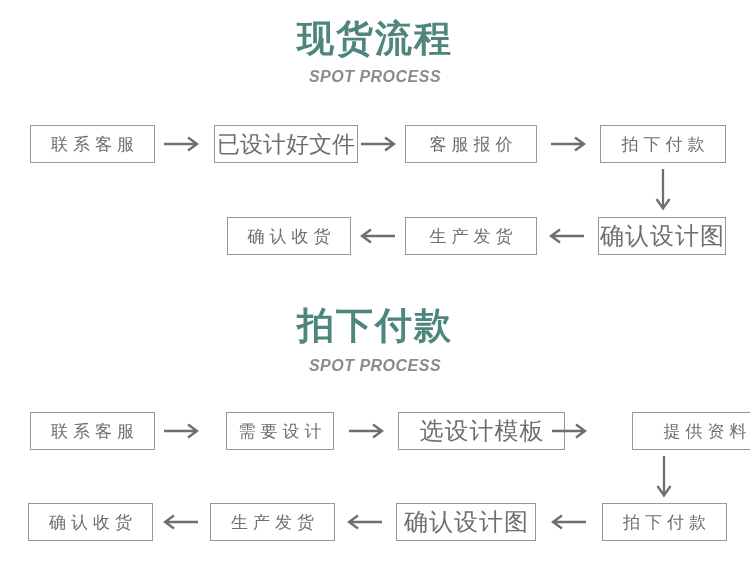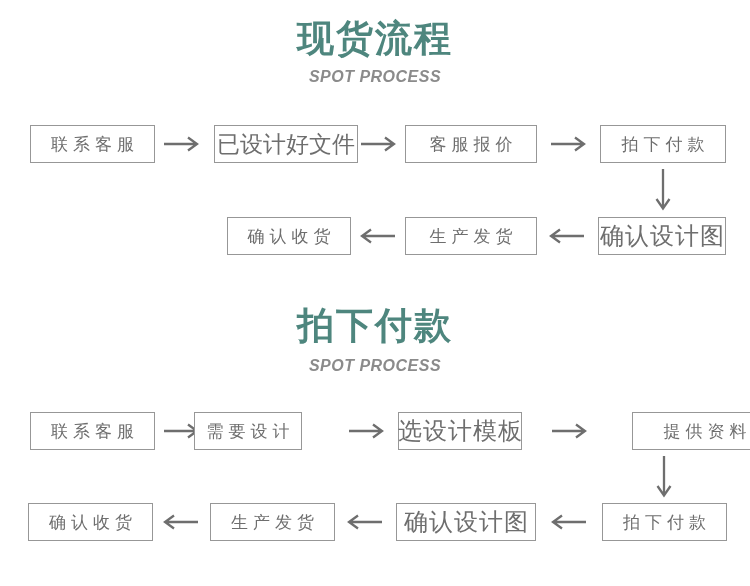--- a/index.html
+++ b/index.html
@@ -115,27 +115,27 @@
   <div>
     <h1 class="sec-title" style="top:306px">拍下付款</h1>
     <div class="sec-sub" style="top:358px">SPOT PROCESS</div>
 
     <div class="box" style="left:30px;top:412px;width:125px">联系客服</div>
     <div class="arrow" style="left:163px;top:422px">
       <svg width="36" height="18" viewBox="0 0 36 18">
           <path d="M1 9 H33 M25 2.5 L34 9 L25 15.5"></path>
         </svg>
     </div>
-    <div class="box" style="left:194px;top:412px;width:108px">需要设计</div>
+    <div class="box" style="left:226px;top:412px;width:108px">需要设计</div>
     <div class="arrow" style="left:348px;top:422px">
       <svg width="36" height="18" viewBox="0 0 36 18">
           <path d="M1 9 H33 M25 2.5 L34 9 L25 15.5"></path>
         </svg>
     </div>
-    <div class="box chars5" style="left:398px;top:412px;width:124px">选设计模板</div>
+    <div class="box chars5" style="left:398px;top:412px;width:167px">选设计模板</div>
     <div class="arrow" style="left:551px;top:422px">
       <svg width="36" height="18" viewBox="0 0 36 18">
           <path d="M1 9 H33 M25 2.5 L34 9 L25 15.5"></path>
         </svg>
     </div>
     <div class="box" style="left:632px;top:412px;width:146px">提供资料</div>
 
     <div class="arrow" style="left:655px;top:455px">
       <svg width="18" height="44" viewBox="0 0 18 44">
           <path d="M9 1 V39 M2.5 31 L9 40.5 L15.5 31"></path>

